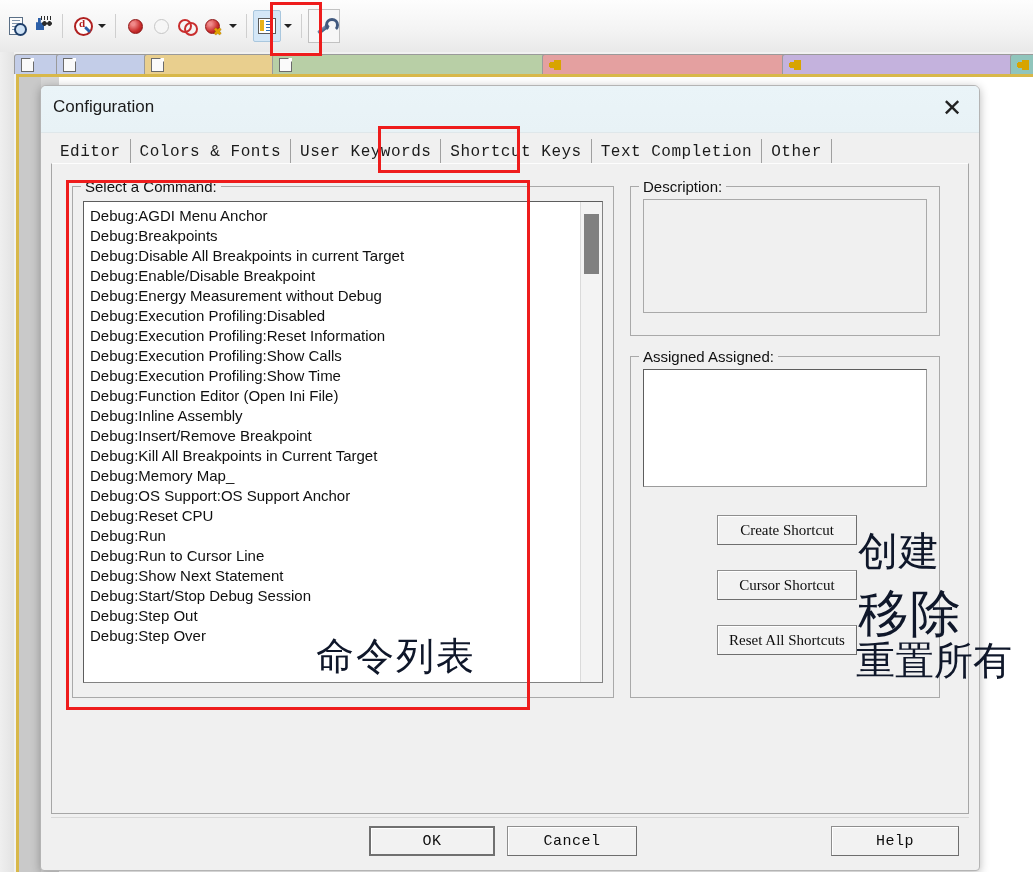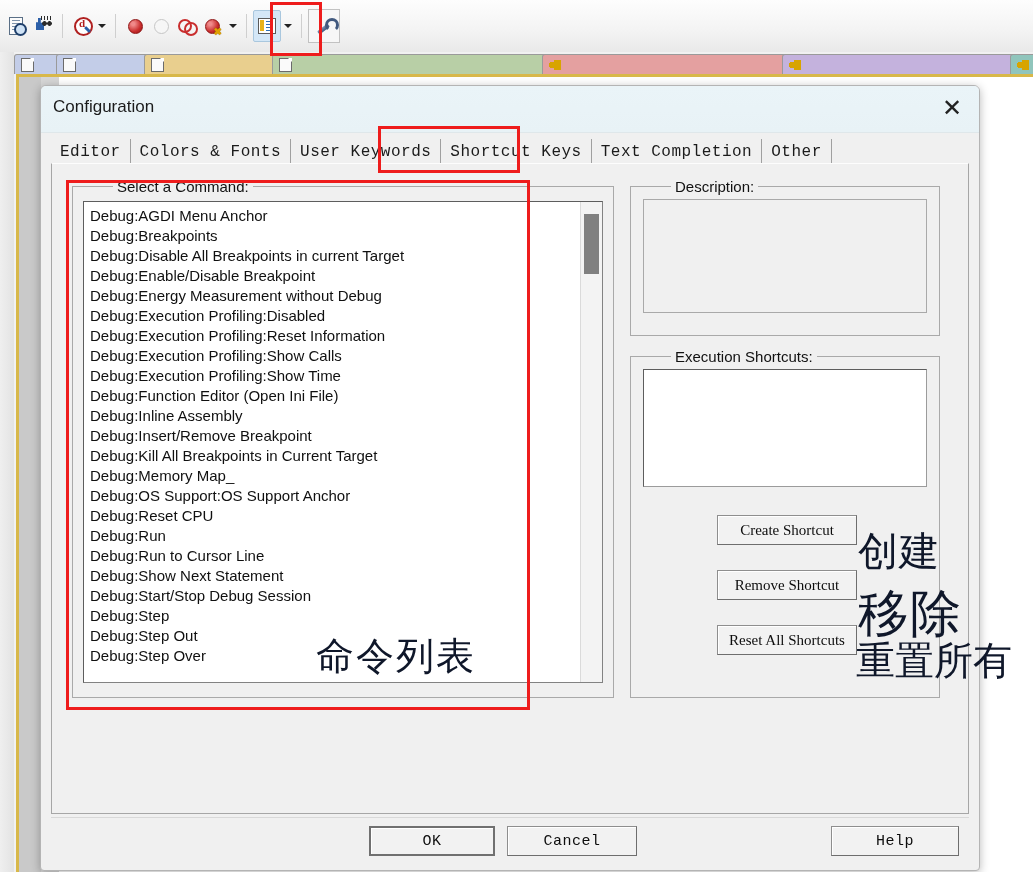--- a/index.html
+++ b/index.html
@@ -230,21 +230,21 @@
     position:absolute;left:10px;top:77px;right:10px;bottom:56px;
     background:#f0f0f0;
     border:1px solid #a6a6a6;
     border-top-color:#fdfdfd;
   }
 
   
   .gbox{ position:absolute; border:1px solid #a9a9a9; }
   .gbox > legend, .glabel{
     position:absolute;top:-9px;left:8px;background:#f0f0f0;
-    padding:0 4px;font-size:15px;color:#111;margin-left:32px;
+    padding:0 4px;font-size:15px;color:#111;
   }
   .listbox{
     position:absolute;background:#ffffff;
     border:1px solid #828282;border-top-color:#5d5d5d;border-left-color:#5d5d5d;
     overflow:hidden;
   }
   .listitems{
     position:absolute;left:0;top:4px;right:22px;bottom:0;
     padding-left:6px;
   }
@@ -431,41 +431,40 @@
             <div class="litem">Debug:Inline Assembly</div>
             <div class="litem">Debug:Insert/Remove Breakpoint</div>
             <div class="litem">Debug:Kill All Breakpoints in Current Target</div>
             <div class="litem">Debug:Memory Map_</div>
             <div class="litem">Debug:OS Support:OS Support Anchor</div>
             <div class="litem">Debug:Reset CPU</div>
             <div class="litem">Debug:Run</div>
             <div class="litem">Debug:Run to Cursor Line</div>
             <div class="litem">Debug:Show Next Statement</div>
             <div class="litem">Debug:Start/Stop Debug Session</div>
-            <div class="litem">Debug:Step</div>
             <div class="litem">Debug:Step Out</div>
             <div class="litem">Debug:Step Over</div>
           </div>
           <div class="vscroll">
             <div class="vthumb"></div>
           </div>
         </div>
       </div>
 
       <div class="gbox" style="left:578px;top:22px;width:308px;height:148px;">
         <span class="glabel">Description:</span>
         <div class="fieldbox" style="left:12px;top:12px;width:282px;height:112px;"></div>
       </div>
 
       <div class="gbox" style="left:578px;top:192px;width:308px;height:340px;">
-        <span class="glabel">Execution Shortcuts:</span>
+        <span class="glabel">Assigned Assigned:</span>
         <div class="whitebox" style="left:12px;top:12px;width:282px;height:116px;"></div>
 
         <div class="btn" style="left:86px;top:158px;width:140px;height:30px;">Create Shortcut</div>
-        <div class="btn" style="left:86px;top:213px;width:140px;height:30px;">Remove Shortcut</div>
+        <div class="btn" style="left:86px;top:213px;width:140px;height:30px;">Cursor Shortcut</div>
         <div class="btn" style="left:86px;top:268px;width:140px;height:30px;">Reset All Shortcuts</div>
       </div>
     </div>
 
     <div class="btnbar">
       <div class="btn btn-mono default" style="left:318px;top:8px;width:126px;height:30px;">OK</div>
       <div class="btn btn-mono" style="left:456px;top:8px;width:130px;height:30px;">Cancel</div>
       <div class="btn btn-mono" style="left:780px;top:8px;width:128px;height:30px;">Help</div>
     </div>
   </div>

